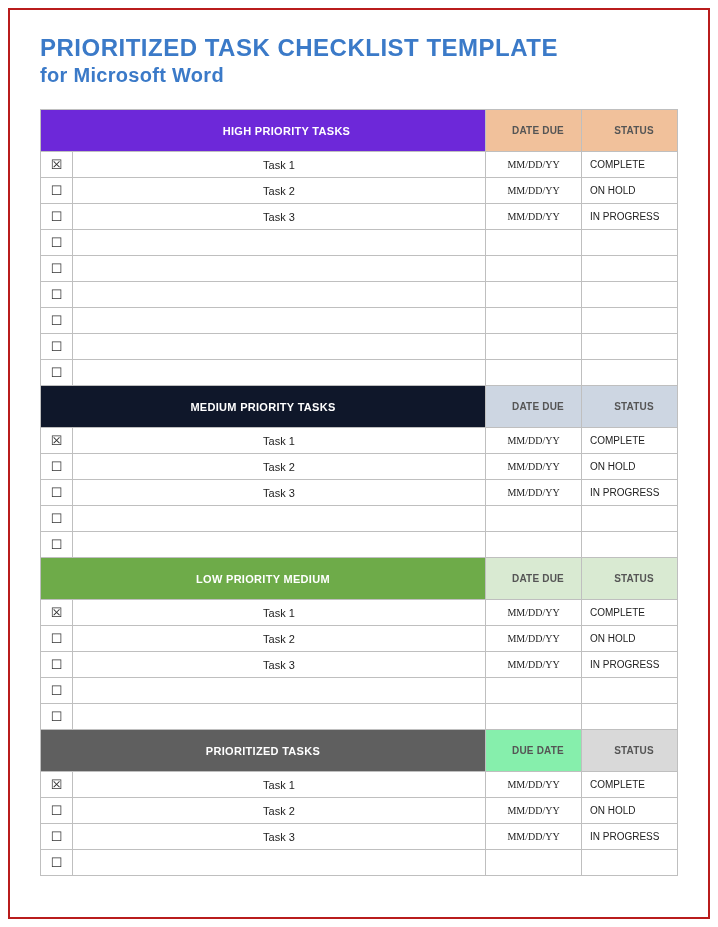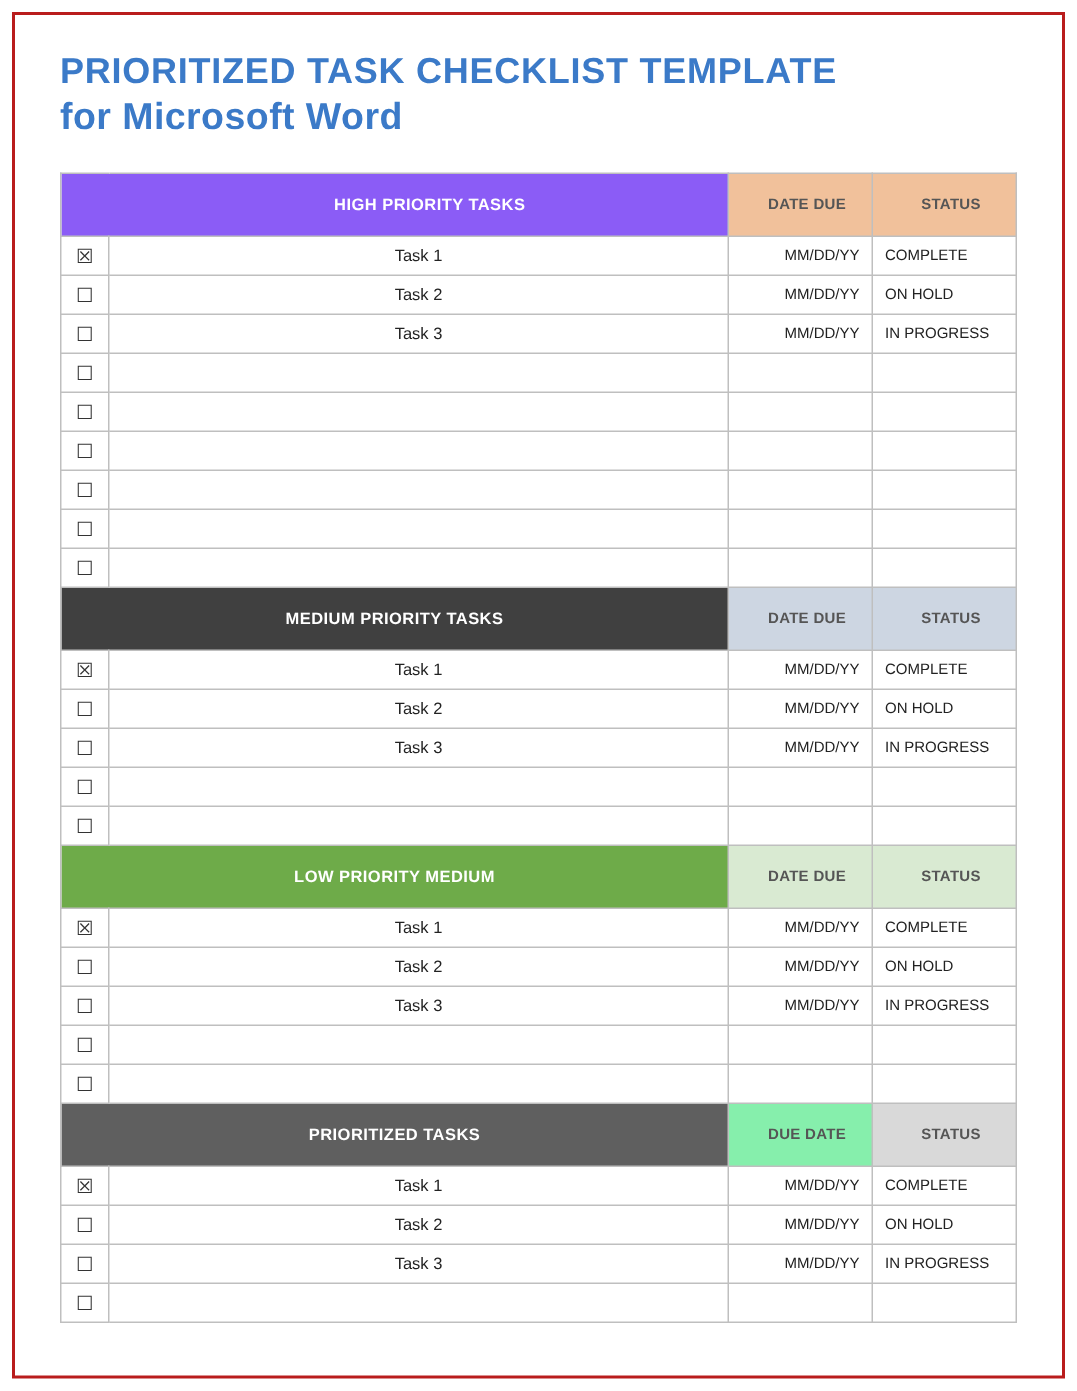--- a/index.html
+++ b/index.html
@@ -19,21 +19,21 @@
   }
   .title-line1 {
     color: #3b7ac8;
     font-weight: 700;
     font-size: 24px;
     letter-spacing: 0.5px;
   }
   .title-line2 {
     color: #3b7ac8;
     font-weight: 700;
-    font-size: 25px;
+    font-size: 20px;
     margin-top: 2px;
     margin-bottom: 22px;
     letter-spacing: 0.3px;
   }
   table.checklist {
     width: 100%;
     border-collapse: collapse;
     table-layout: fixed;
   }
   col.col-check { width: 32px; }
@@ -61,40 +61,40 @@
   .data-row td {
     border: 1px solid #bfbfbf;
     height: 26px;
     font-size: 11px;
     padding: 0 8px;
     vertical-align: middle;
     color: #222;
   }
   td.cell-check { text-align: center; padding: 0; font-size: 13px; color: #333; }
   td.cell-task  { text-align: center; }
-  td.cell-date  { text-align: right; font-size: 10px; }
+  td.cell-date  { text-align: center; font-size: 10px; font-family: Liberation Serif, serif; }
   td.cell-stat  { text-align: left; font-size: 10px; }
 </style>
 </head>
 <body>
 
 <div class="page">
   <div class="title-line1">PRIORITIZED TASK CHECKLIST TEMPLATE</div>
   <div class="title-line2">for Microsoft Word</div>
 
   <table class="checklist">
     <colgroup>
       <col class="col-check">
         <col class="col-task">
         <col class="col-date">
         <col class="col-stat">
     </colgroup>
     <tbody id="tbody">
         <tr class="hdr-row">
-          <td colspan="2" style="background: #8b5cf6; padding-left: 48px;">HIGH PRIORITY TASKS</td>
+          <td colspan="2" style="background: #6d28d9; padding-left: 48px;">HIGH PRIORITY TASKS</td>
           <td class="sub" style="background: rgb(241, 193, 155);">DATE DUE</td>
           <td class="sub" style="background: rgb(241, 193, 155);">STATUS</td>
         </tr>
         <tr class="data-row">
           <td class="cell-check">☒</td>
           <td class="cell-task">Task 1</td>
           <td class="cell-date">MM/DD/YY</td>
           <td class="cell-stat">COMPLETE</td>
         </tr>
         <tr class="data-row">
@@ -139,21 +139,21 @@
           <td class="cell-date"></td>
           <td class="cell-stat"></td>
         </tr>
         <tr class="data-row">
           <td class="cell-check">☐</td>
           <td class="cell-task"></td>
           <td class="cell-date"></td>
           <td class="cell-stat"></td>
         </tr>
         <tr class="hdr-row">
-          <td colspan="2" style="background: #404040;">MEDIUM PRIORITY TASKS</td>
+          <td colspan="2" style="background: #0f172a;">MEDIUM PRIORITY TASKS</td>
           <td class="sub" style="background: rgb(205, 214, 226);">DATE DUE</td>
           <td class="sub" style="background: rgb(205, 214, 226);">STATUS</td>
         </tr>
         <tr class="data-row">
           <td class="cell-check">☒</td>
           <td class="cell-task">Task 1</td>
           <td class="cell-date">MM/DD/YY</td>
           <td class="cell-stat">COMPLETE</td>
         </tr>
         <tr class="data-row">

